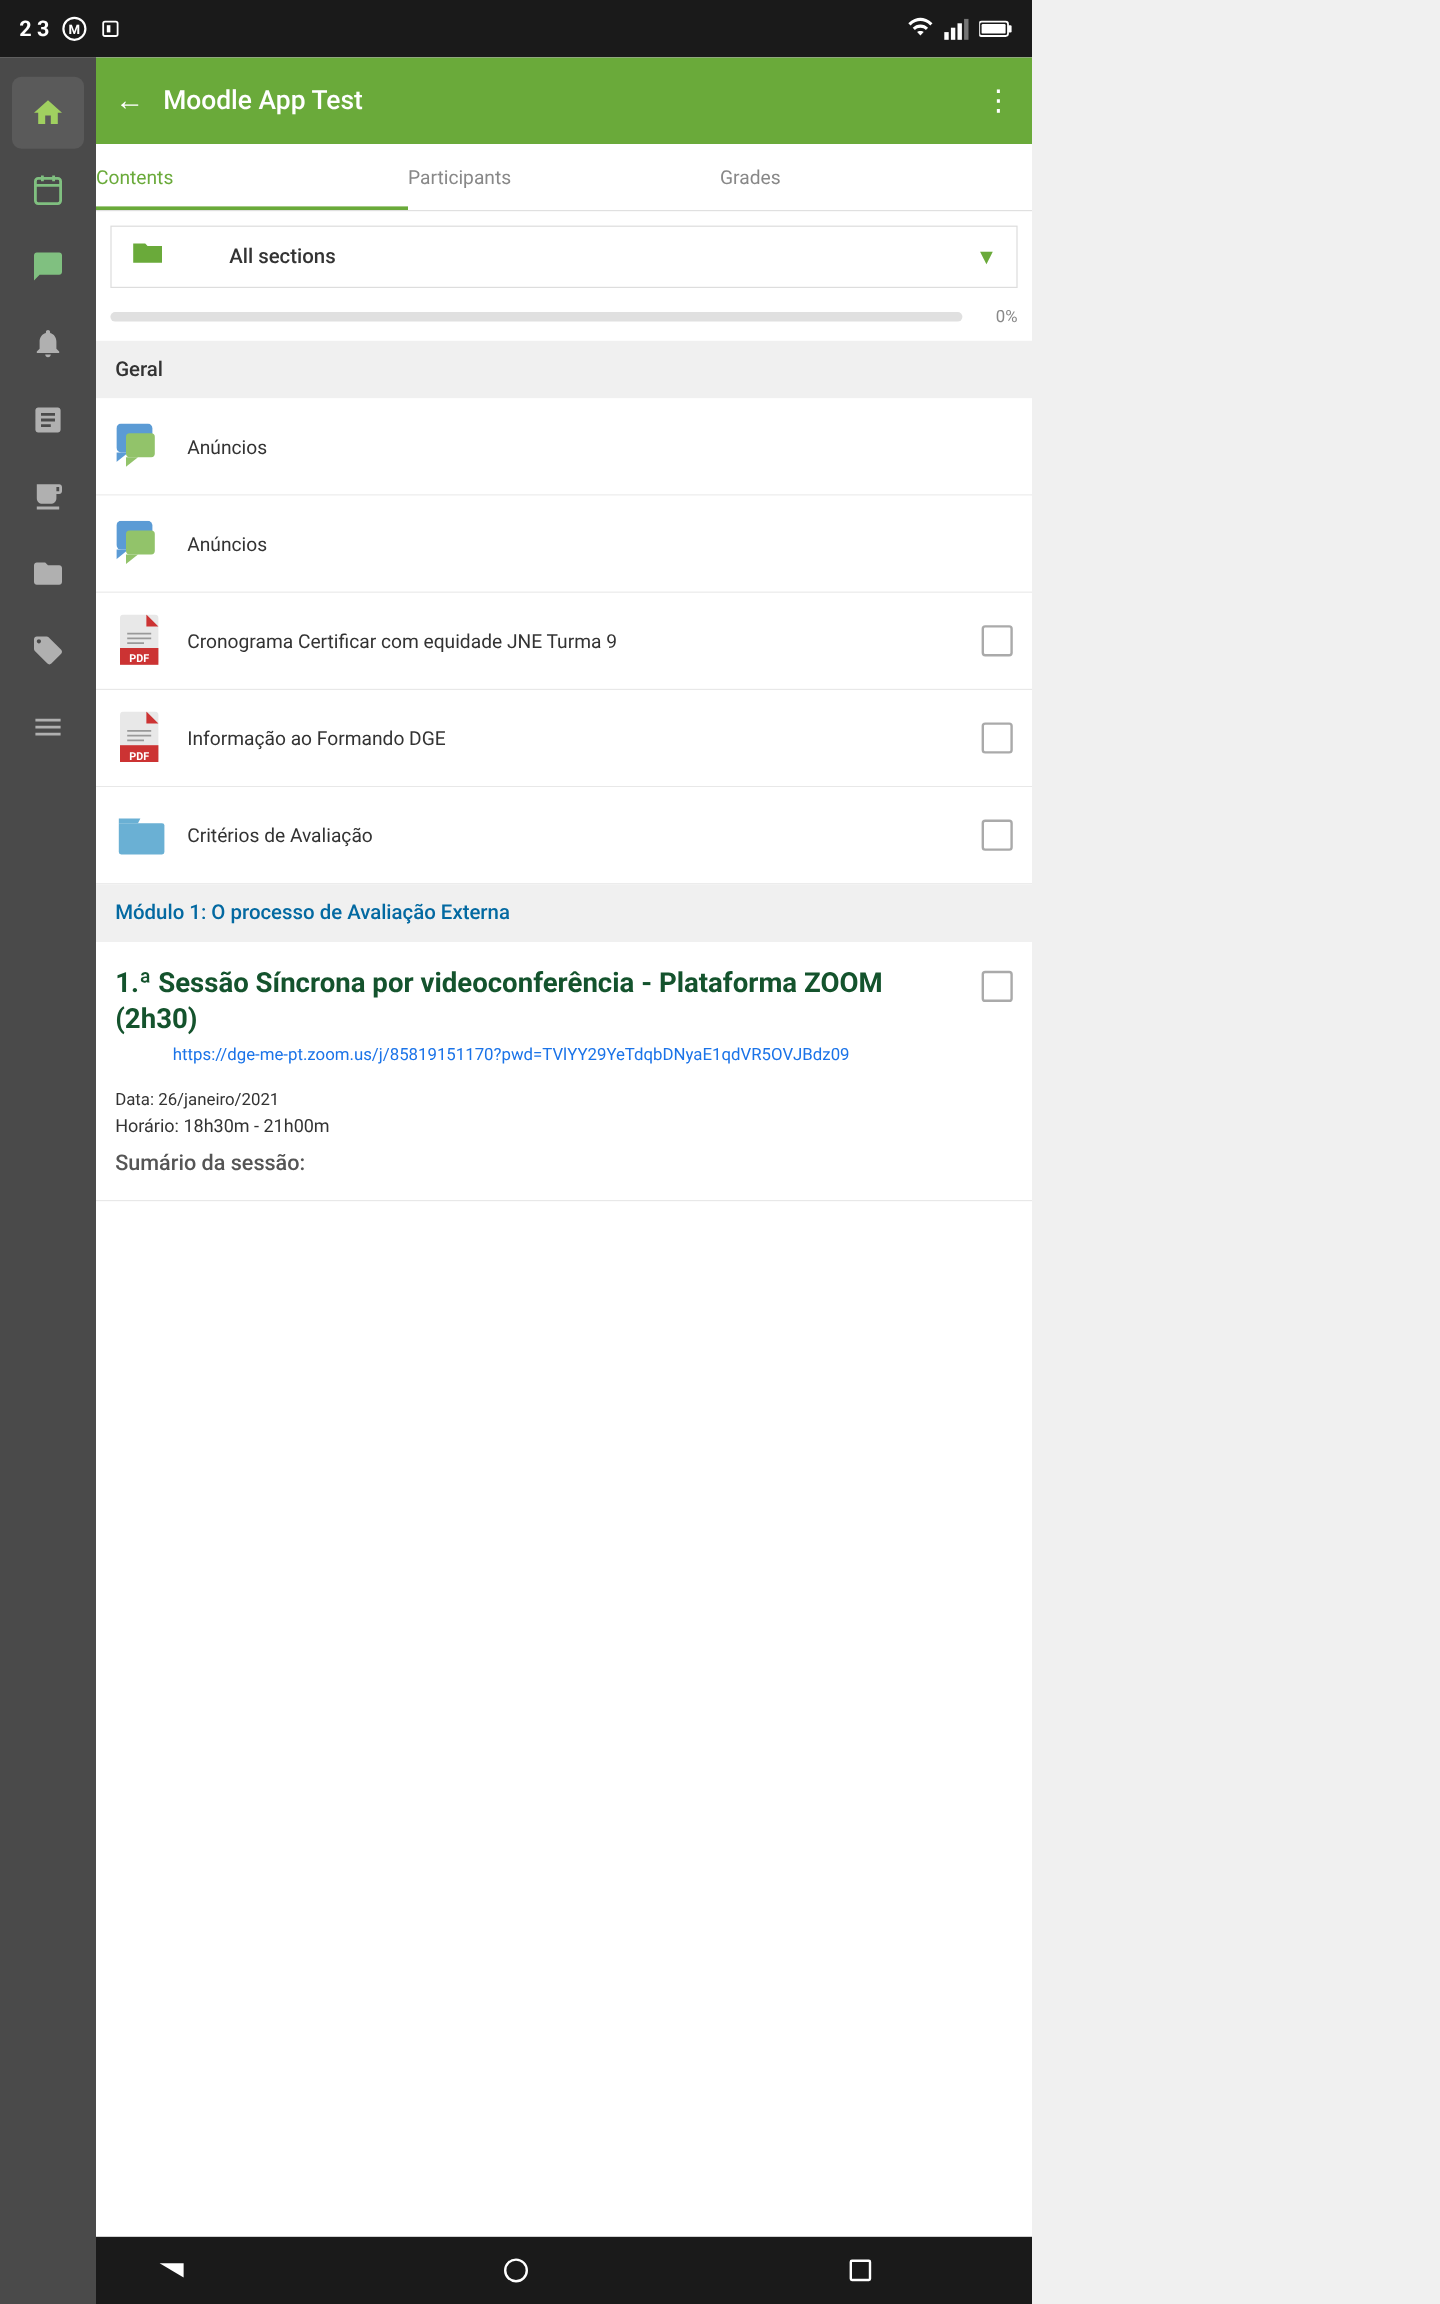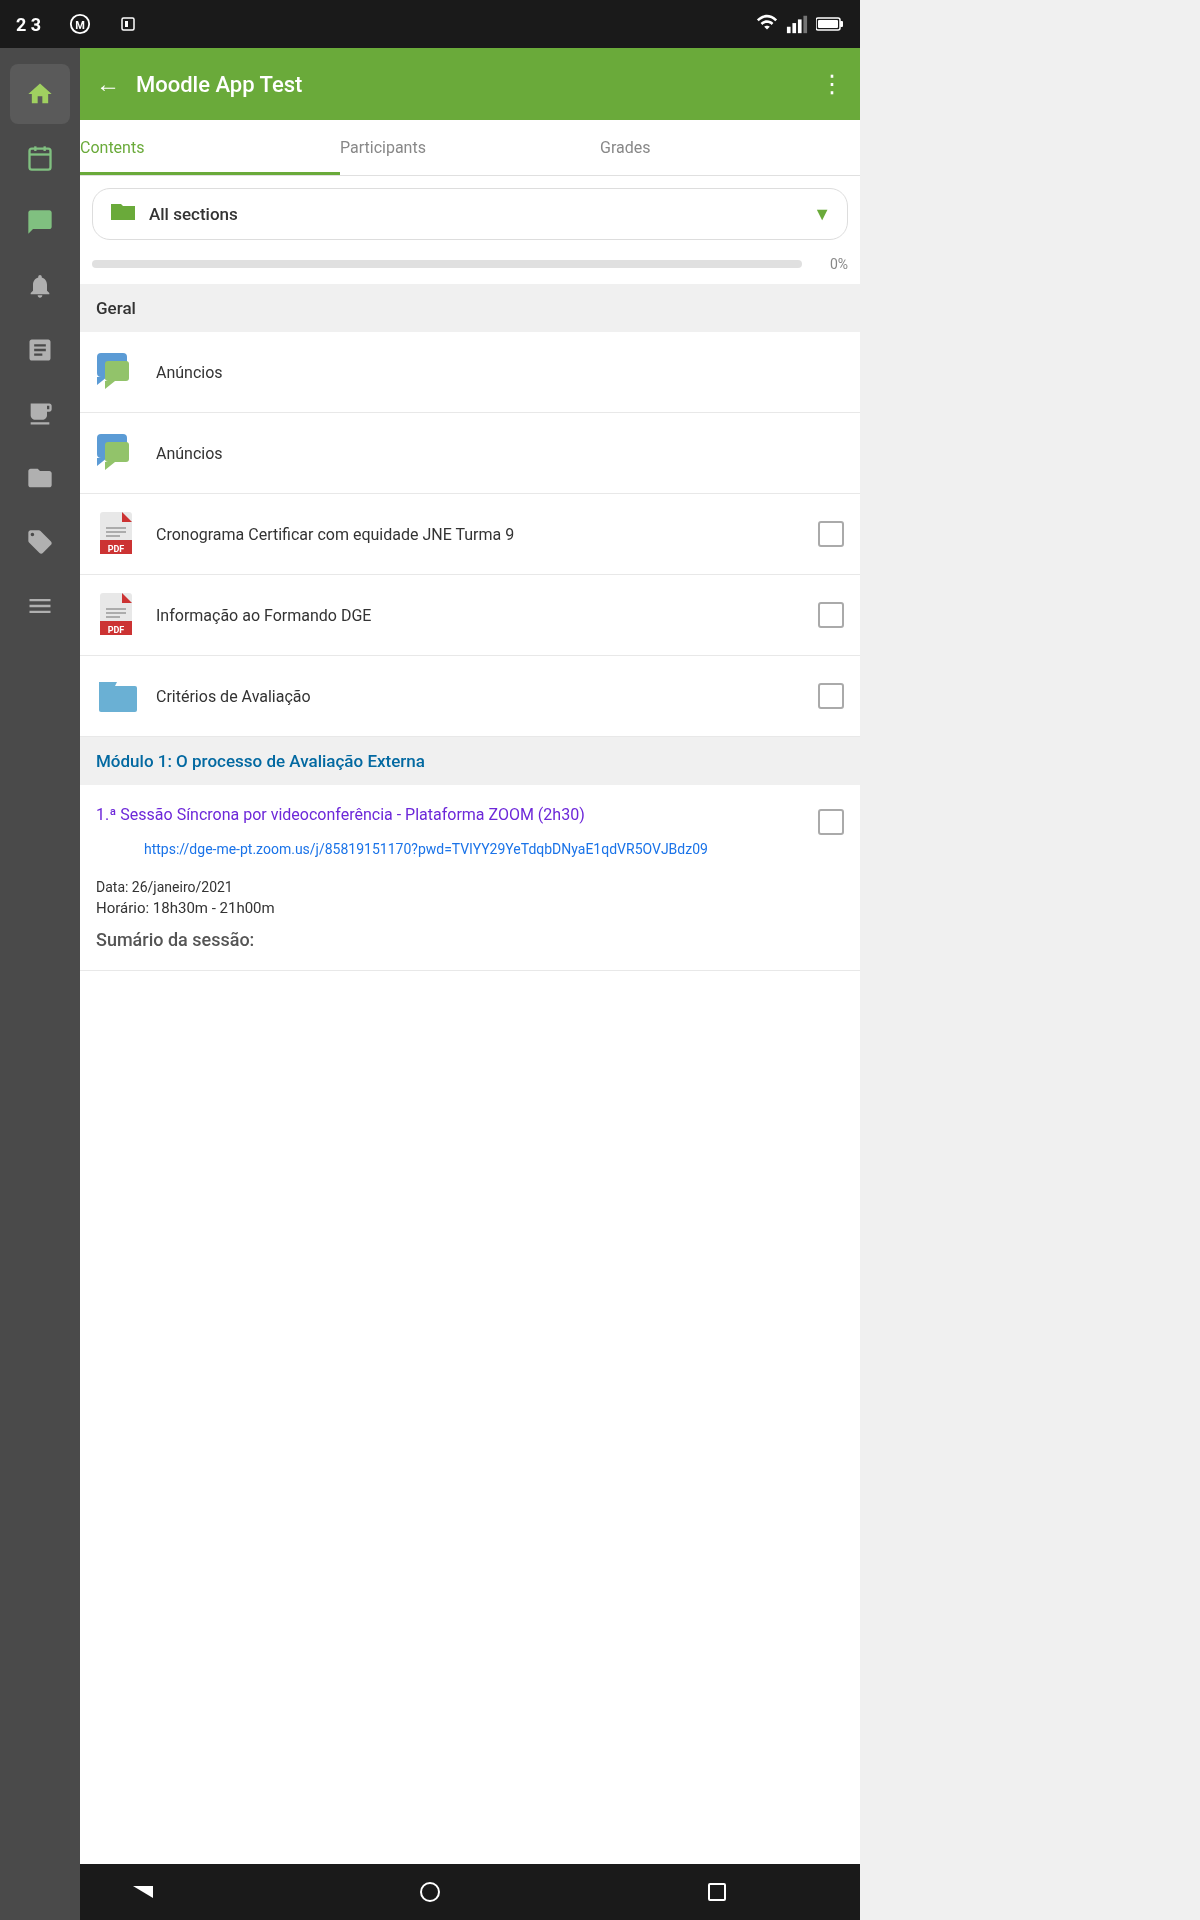--- a/index.html
+++ b/index.html
@@ -4,21 +4,21 @@
   <style>
     * { margin: 0; padding: 0; box-sizing: border-box; }
     body { width: 860px; height: 1920px; overflow: hidden; background: #f0f0f0; font-family: 'Roboto', Arial, sans-serif; }
 
     
     .status-bar {
       width: 100%; height: 48px; background: #1a1a1a;
       display: flex; align-items: center; justify-content: space-between;
       padding: 0 16px; color: white; font-size: 18px; font-weight: bold;
     }
-    .status-bar-left { display: flex; align-items: center; gap: 28px; }
+    .status-bar-left { display: flex; align-items: center; gap: 10px; }
     .status-bar-right { display: flex; align-items: center; gap: 8px; }
 
     
     .sidebar {
       position: absolute; left: 0; top: 48px; width: 80px; height: 1872px;
       background: #4a4a4a; display: flex; flex-direction: column;
       align-items: center; padding-top: 16px; gap: 4px; z-index: 10;
     }
     .sidebar-item {
       width: 60px; height: 60px; display: flex; align-items: center;
@@ -54,22 +54,22 @@
     }
     .tab.active { color: #6aaa3a; }
     .tab.active::after {
       content: ''; position: absolute; bottom: 0; left: 0; right: 0;
       height: 3px; background: #6aaa3a;
     }
 
     
     .section-dropdown {
       margin: 12px; height: 52px; background: white; border: 1px solid #ddd;
-      border-radius: 18px; display: flex; align-items: center; padding: 0 16px;
-      cursor: pointer; flex-shrink: 0;
+      border-radius: 0; display: flex; align-items: center; padding: 0 16px;
+      cursor: pointer; flex-shrink: 0; gap: 42px;
     }
     .section-dropdown-icon { color: #6aaa3a; font-size: 22px; margin-right: 12px; }
     .section-dropdown-text { flex: 1; font-size: 17px; color: #333; font-weight: 500; }
     .section-dropdown-arrow { color: #6aaa3a; font-size: 18px; }
 
     
     .progress-container {
       padding: 4px 12px 12px 12px; flex-shrink: 0;
       display: flex; align-items: center; gap: 10px;
     }
@@ -102,21 +102,21 @@
     .module-section-header {
       background: #f0f0f0; padding: 14px 16px;
       font-size: 17px; color: #0369a1; font-weight: 500; flex-shrink: 0;
     }
 
     
     .zoom-card {
       padding: 20px 16px; background: white; border-bottom: 1px solid #e8e8e8;
     }
     .zoom-card-header { display: flex; align-items: flex-start; justify-content: space-between; }
-    .zoom-card-title { font-size: 16px; font-weight: normal; color: #6d28d9; flex: 1; line-height: 1.3; }
+    .zoom-card-title { font-size: 23px; font-weight: bold; color: #14532d; flex: 1; line-height: 1.3; }
     .zoom-card-checkbox {
       width: 26px; height: 26px; border: 2px solid #aaa; border-radius: 3px;
       flex-shrink: 0; background: white; margin-left: 12px; margin-top: 4px;
     }
     .zoom-card-desc { margin-top: 12px; font-size: 15px; color: #555; }
     .zoom-card-link { color: #1a73e8; font-size: 14px; word-break: break-all; margin-top: 6px; display: block; margin-left: 48px; }
     .zoom-card-date { margin-top: 22px; font-size: 14px; color: #333; }
     .zoom-card-time { margin-top: 4px; font-size: 15px; color: #333; }
     .zoom-card-summary { margin-top: 12px; font-size: 18px; color: #555; font-weight: 500; }
 

